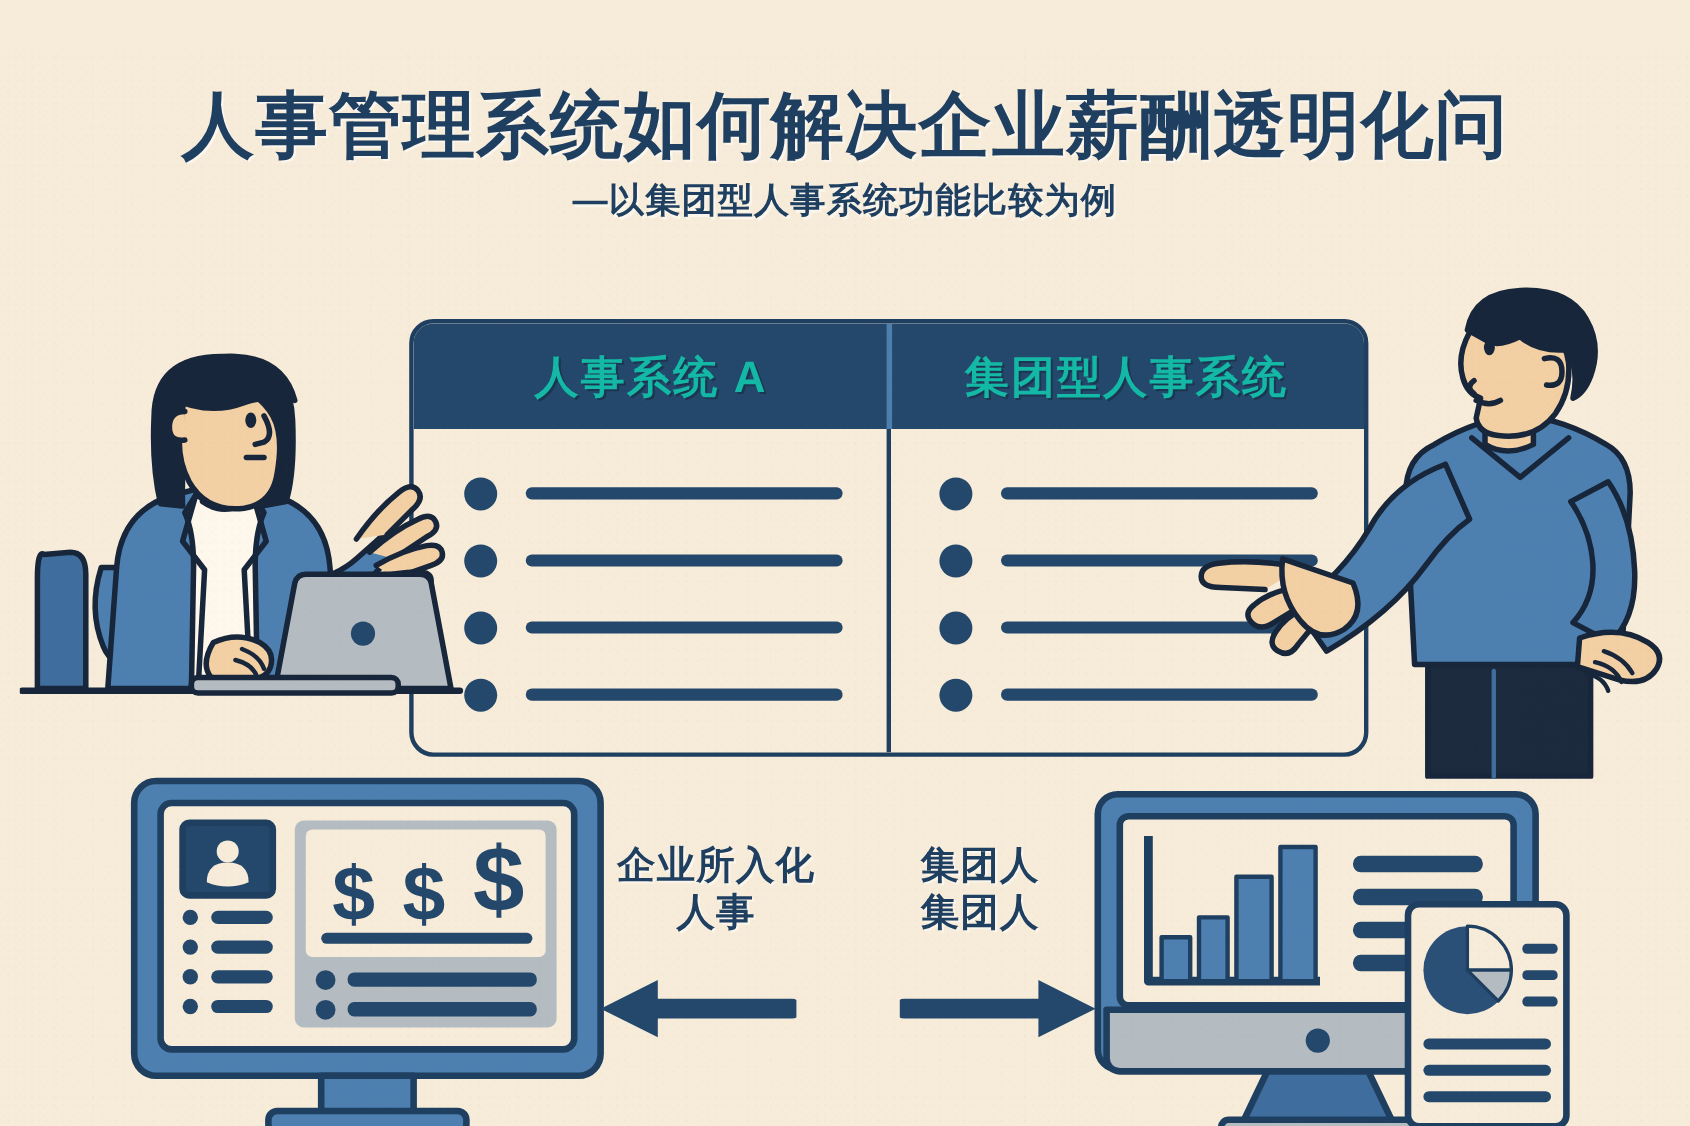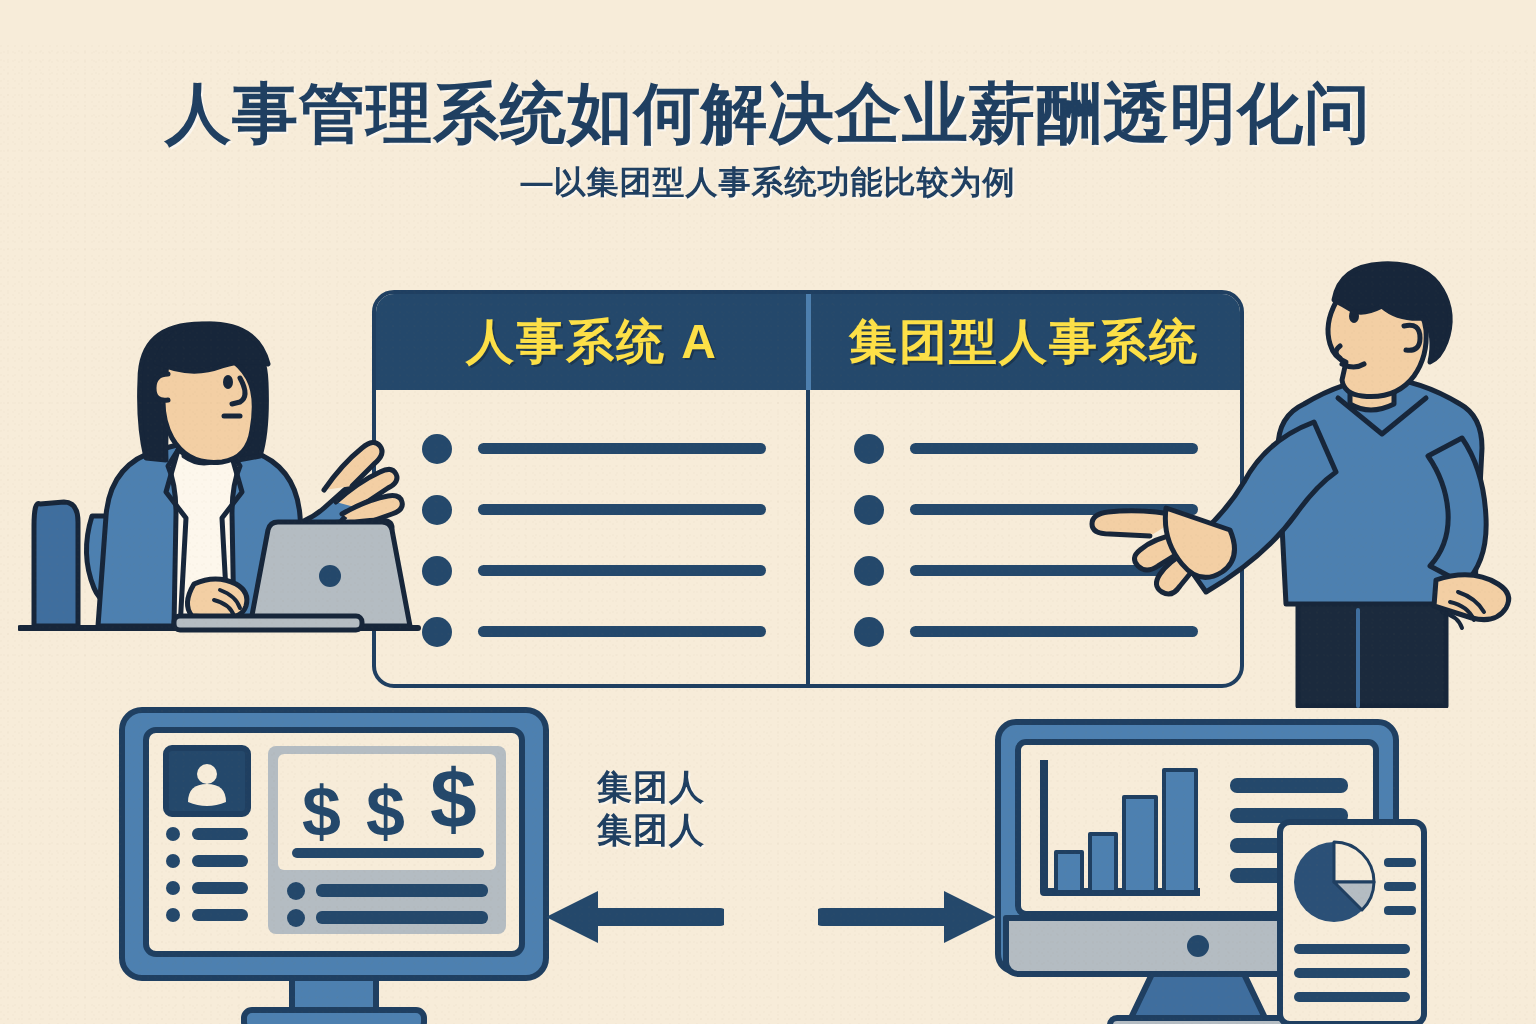--- a/index.html
+++ b/index.html
@@ -40,21 +40,21 @@
     position:absolute;left:372px;top:246px;width:872px;height:398px;
     border:4px solid #1f3f61;border-radius:22px;
     background:#f7ecd9;box-sizing:border-box;overflow:hidden;z-index:14;
   }
   .panel-head{
     position:absolute;left:0;top:0;width:100%;height:96px;
     background:#24486b;display:flex;
   }
   .panel-head .col{
     flex:1;display:flex;align-items:center;justify-content:center;
-    color:#fde047;font-size:48px;font-weight:bold;letter-spacing:2px;
+    color:#14b8a6;font-size:40px;font-weight:bold;letter-spacing:2px;
     text-shadow:2px 2px 0 rgba(0,0,0,.25);
   }
   .head-div{position:absolute;left:50%;top:0;width:5px;height:96px;background:#4d7fae;transform:translateX(-2px);}
   .body-div{position:absolute;left:50%;top:96px;width:4px;bottom:0;background:#1f3f61;transform:translateX(-2px);}
   .cols{position:absolute;left:0;top:96px;right:0;bottom:0;display:flex;}
   .col-body{flex:1;padding:28px 42px 0 46px;box-sizing:border-box;}
   .frow{display:flex;align-items:center;height:61px;}
   .dot{width:30px;height:30px;border-radius:50%;background:#24486b;flex:0 0 auto;}
   .bar{height:11px;border-radius:6px;background:#24486b;margin-left:26px;flex:1;}
 
@@ -304,20 +304,24 @@
           <rect x="308" y="256" width="116" height="10" rx="5"></rect>
           <rect x="308" y="280" width="116" height="10" rx="5"></rect>
         </g>
       </g>
     </g>
   </svg>
 
   <div class="center-block">
     <div class="lbl-row">
       <div class="lbl">
+        <div>企业所入化</div>
+        <div>人事</div>
+      </div>
+      <div class="lbl">
         <div>集团人</div>
         <div>集团人</div>
       </div>
     </div>
     <div class="arrow-row">
       <svg width="178" height="56" viewBox="0 0 178 56">
         <path d="M0 28 L52 2 L52 19 L174 19 a9 9 0 0 1 0 18 L52 37 L52 54 Z" fill="#24486b"></path>
       </svg>
       <svg width="178" height="56" viewBox="0 0 178 56">
         <path d="M178 28 L126 2 L126 19 L4 19 a9 9 0 0 0 0 18 L126 37 L126 54 Z" fill="#24486b"></path>

